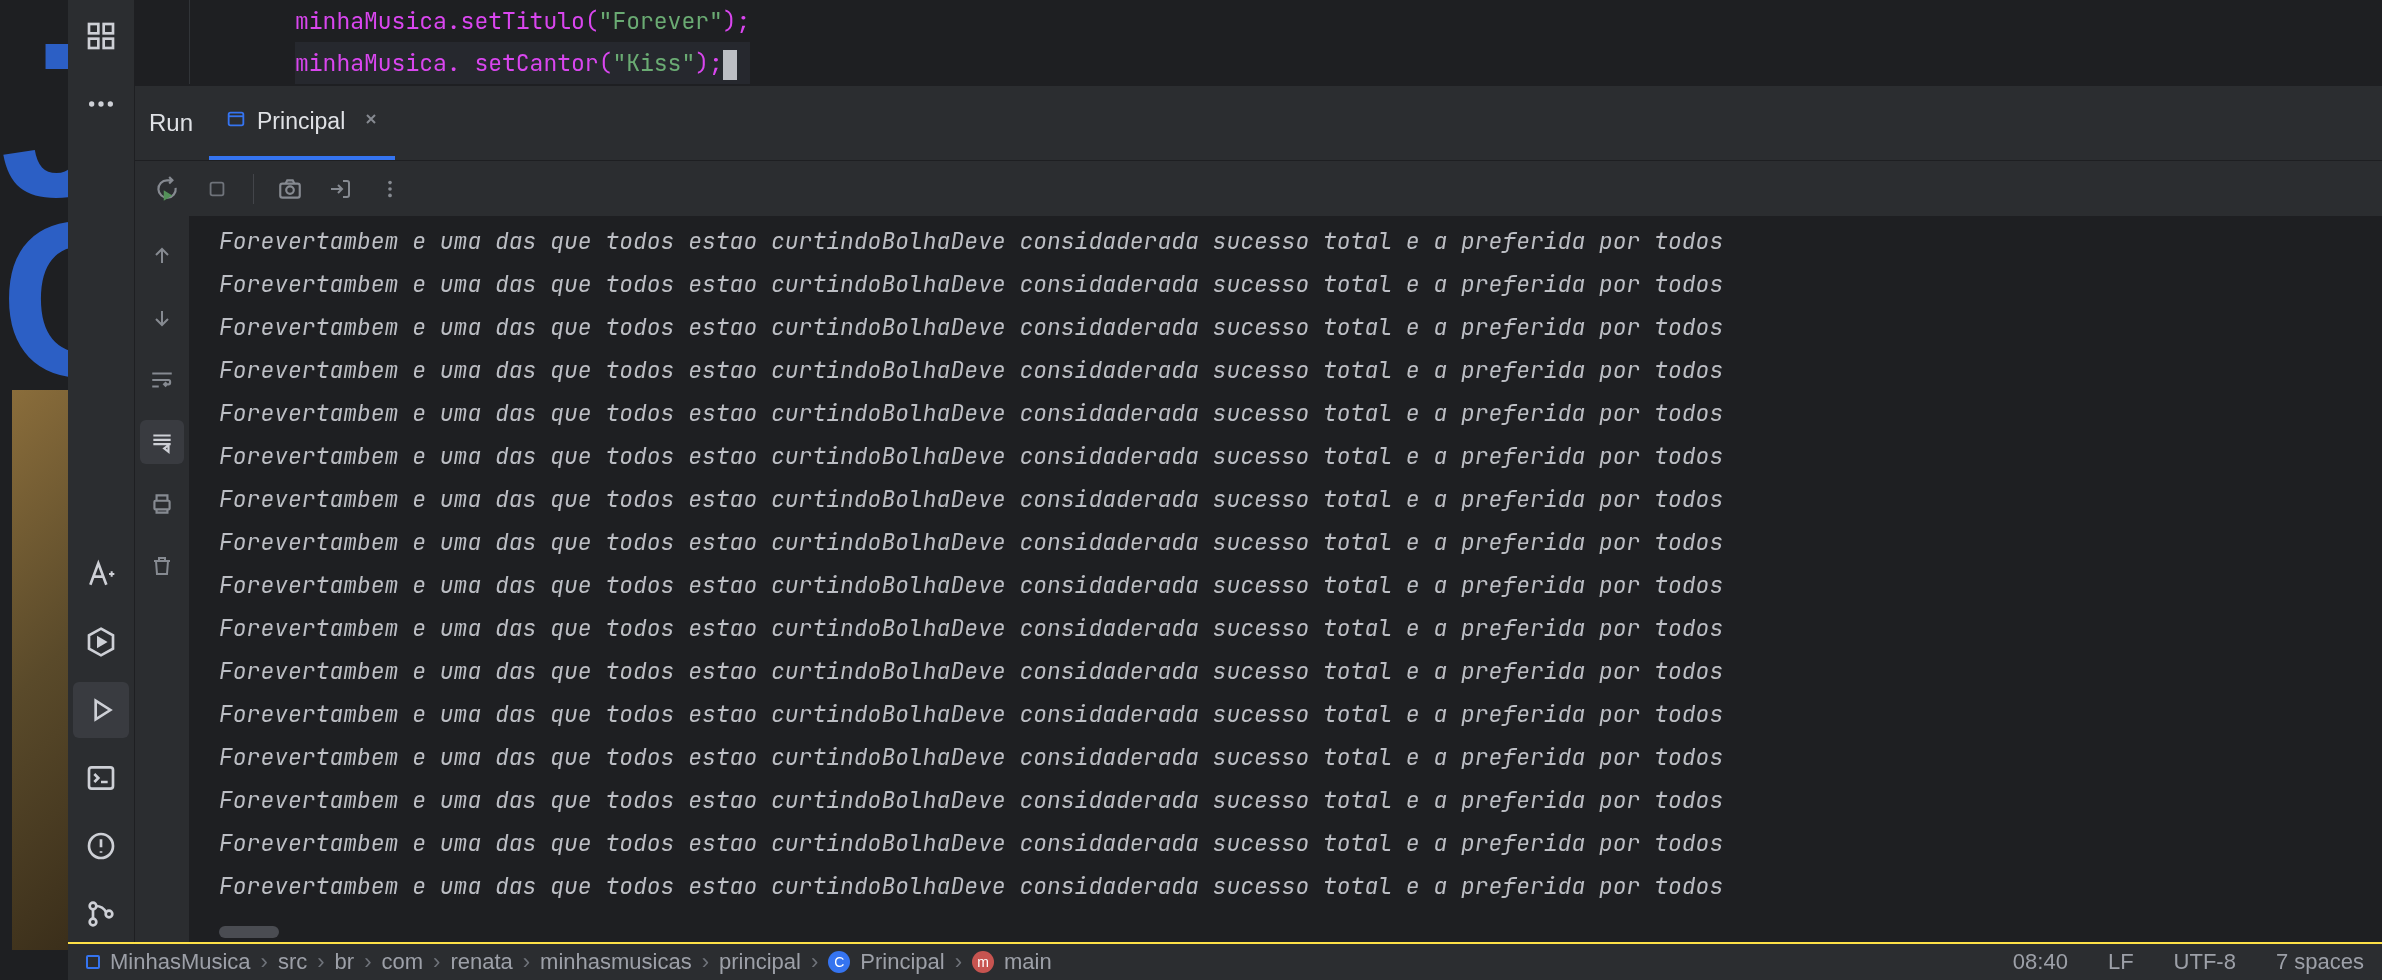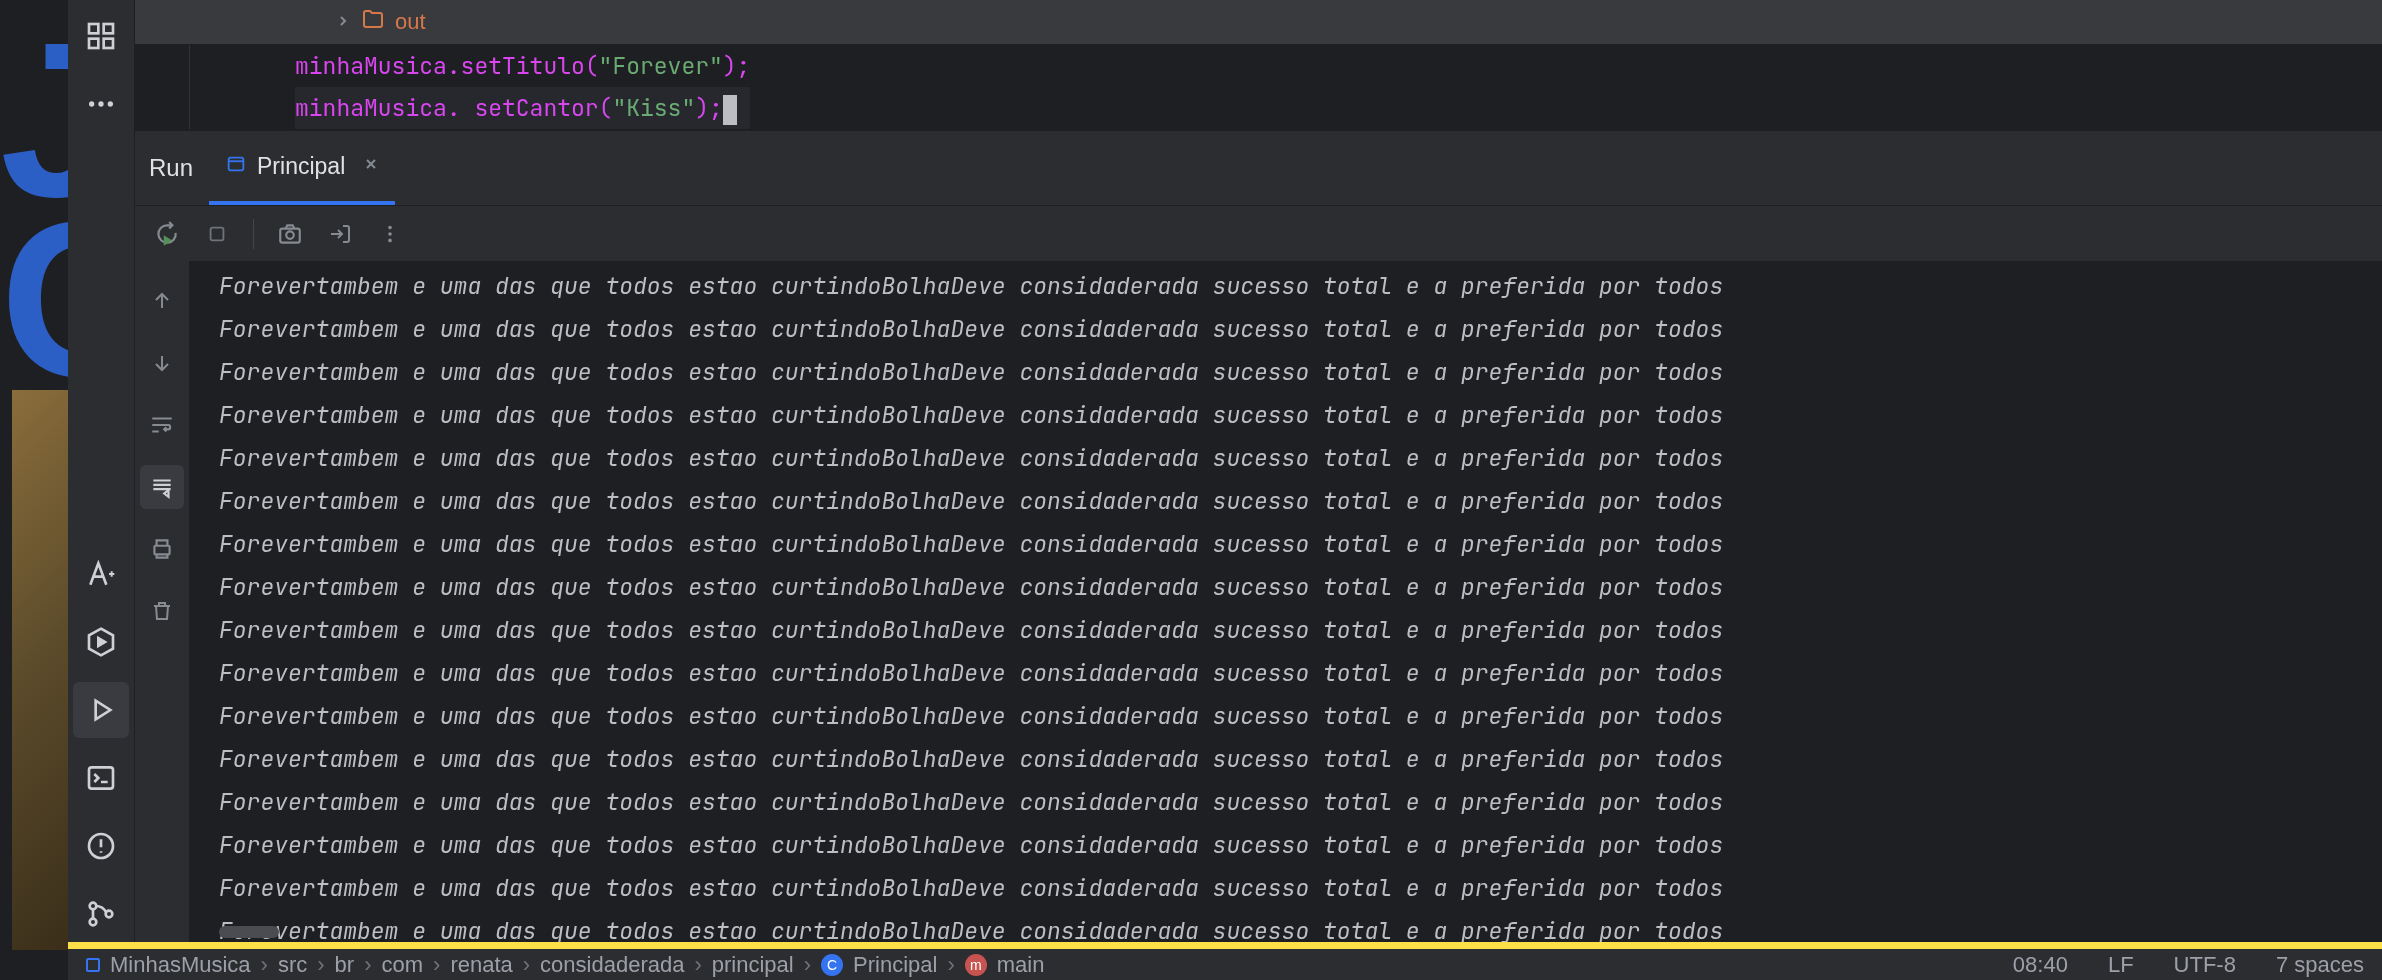--- a/index.html
+++ b/index.html
@@ -263,21 +263,21 @@
       bottom: 4px;
       left: 30px;
       width: 60px;
       height: 12px;
       background: #4a4c52;
       border-radius: 6px;
     }
     .status-bar {
       height: 38px;
       background: #2b2d30;
-      border-top: 7px solid #fde047;
+      border-top: 2px solid #fde047;
       display: flex;
       align-items: center;
       padding: 0 18px;
       font-size: 22px;
       color: #9da0a8;
       gap: 10px;
     }
     .status-chevron {
       color: #6f737a;
     }
@@ -373,36 +373,20 @@
         <svg viewBox="0 0 24 24" fill="none" stroke="#ced0d6" stroke-width="2">
             <circle cx="6" cy="6" r="2.5"></circle>
             <circle cx="6" cy="18" r="2.5"></circle>
             <circle cx="18" cy="12" r="2.5"></circle>
             <path d="M6 8.5 L6 15.5 M8 6 C13 6 15 9 16 11"></path>
           </svg>
       </div>
     </div>
 
     <div class="project-area">
-      <div class="project-tree">
-
-        <div class="tree-item selected">
-          <span class="tree-chevron">
-            <svg width="16" height="16" viewBox="0 0 16 16" fill="none" stroke="currentColor" stroke-width="2">
-                <path d="M6 4 L10 8 L6 12"></path>
-              </svg>
-          </span>
-          <span class="folder-icon">
-            <svg width="24" height="24" viewBox="0 0 24 24" fill="none" stroke="#d7784b" stroke-width="2">
-                <path d="M3 6 L3 18 C3 19 4 20 5 20 L19 20 C20 20 21 19 21 18 L21 8 C21 7 20 6 19 6 L11 6 L9 4 L5 4 C4 4 3 5 3 6 Z"></path>
-              </svg>
-          </span>
-          <span class="tree-label">out</span>
-        </div>
-      </div>
 
       <div class="editor-tabs-area">
         <div class="code-editor">
           <div class="gutter-spacer"></div>
           <div class="gutter-spacer2"></div>
           <div class="code-lines">
             <div class="code-line"><span class="kw-ident">minhaMusica.setTitulo(</span><span class="kw-string">"Forever"</span><span class="kw-ident">);</span></div>
             <div class="code-line line-highlight"><span class="kw-ident">minhaMusica. setCantor(</span><span class="kw-string">"Kiss"</span><span class="kw-ident">);</span><span class="cursor-block"></span></div>
           </div>
         </div>
@@ -525,21 +509,21 @@
     <span>MinhasMusica</span>
     <span class="status-chevron">›</span>
     <span>src</span>
     <span class="status-chevron">›</span>
     <span>br</span>
     <span class="status-chevron">›</span>
     <span>com</span>
     <span class="status-chevron">›</span>
     <span>renata</span>
     <span class="status-chevron">›</span>
-    <span>considaderada</span>
+    <span>minhasmusicas</span>
     <span class="status-chevron">›</span>
     <span>principal</span>
     <span class="status-chevron">›</span>
     <span class="status-class-icon">C</span>
     <span>Principal</span>
     <span class="status-chevron">›</span>
     <span class="status-method-icon">m</span>
     <span>main</span>
     <span class="status-spacer"></span>
     <span>08:40</span>

